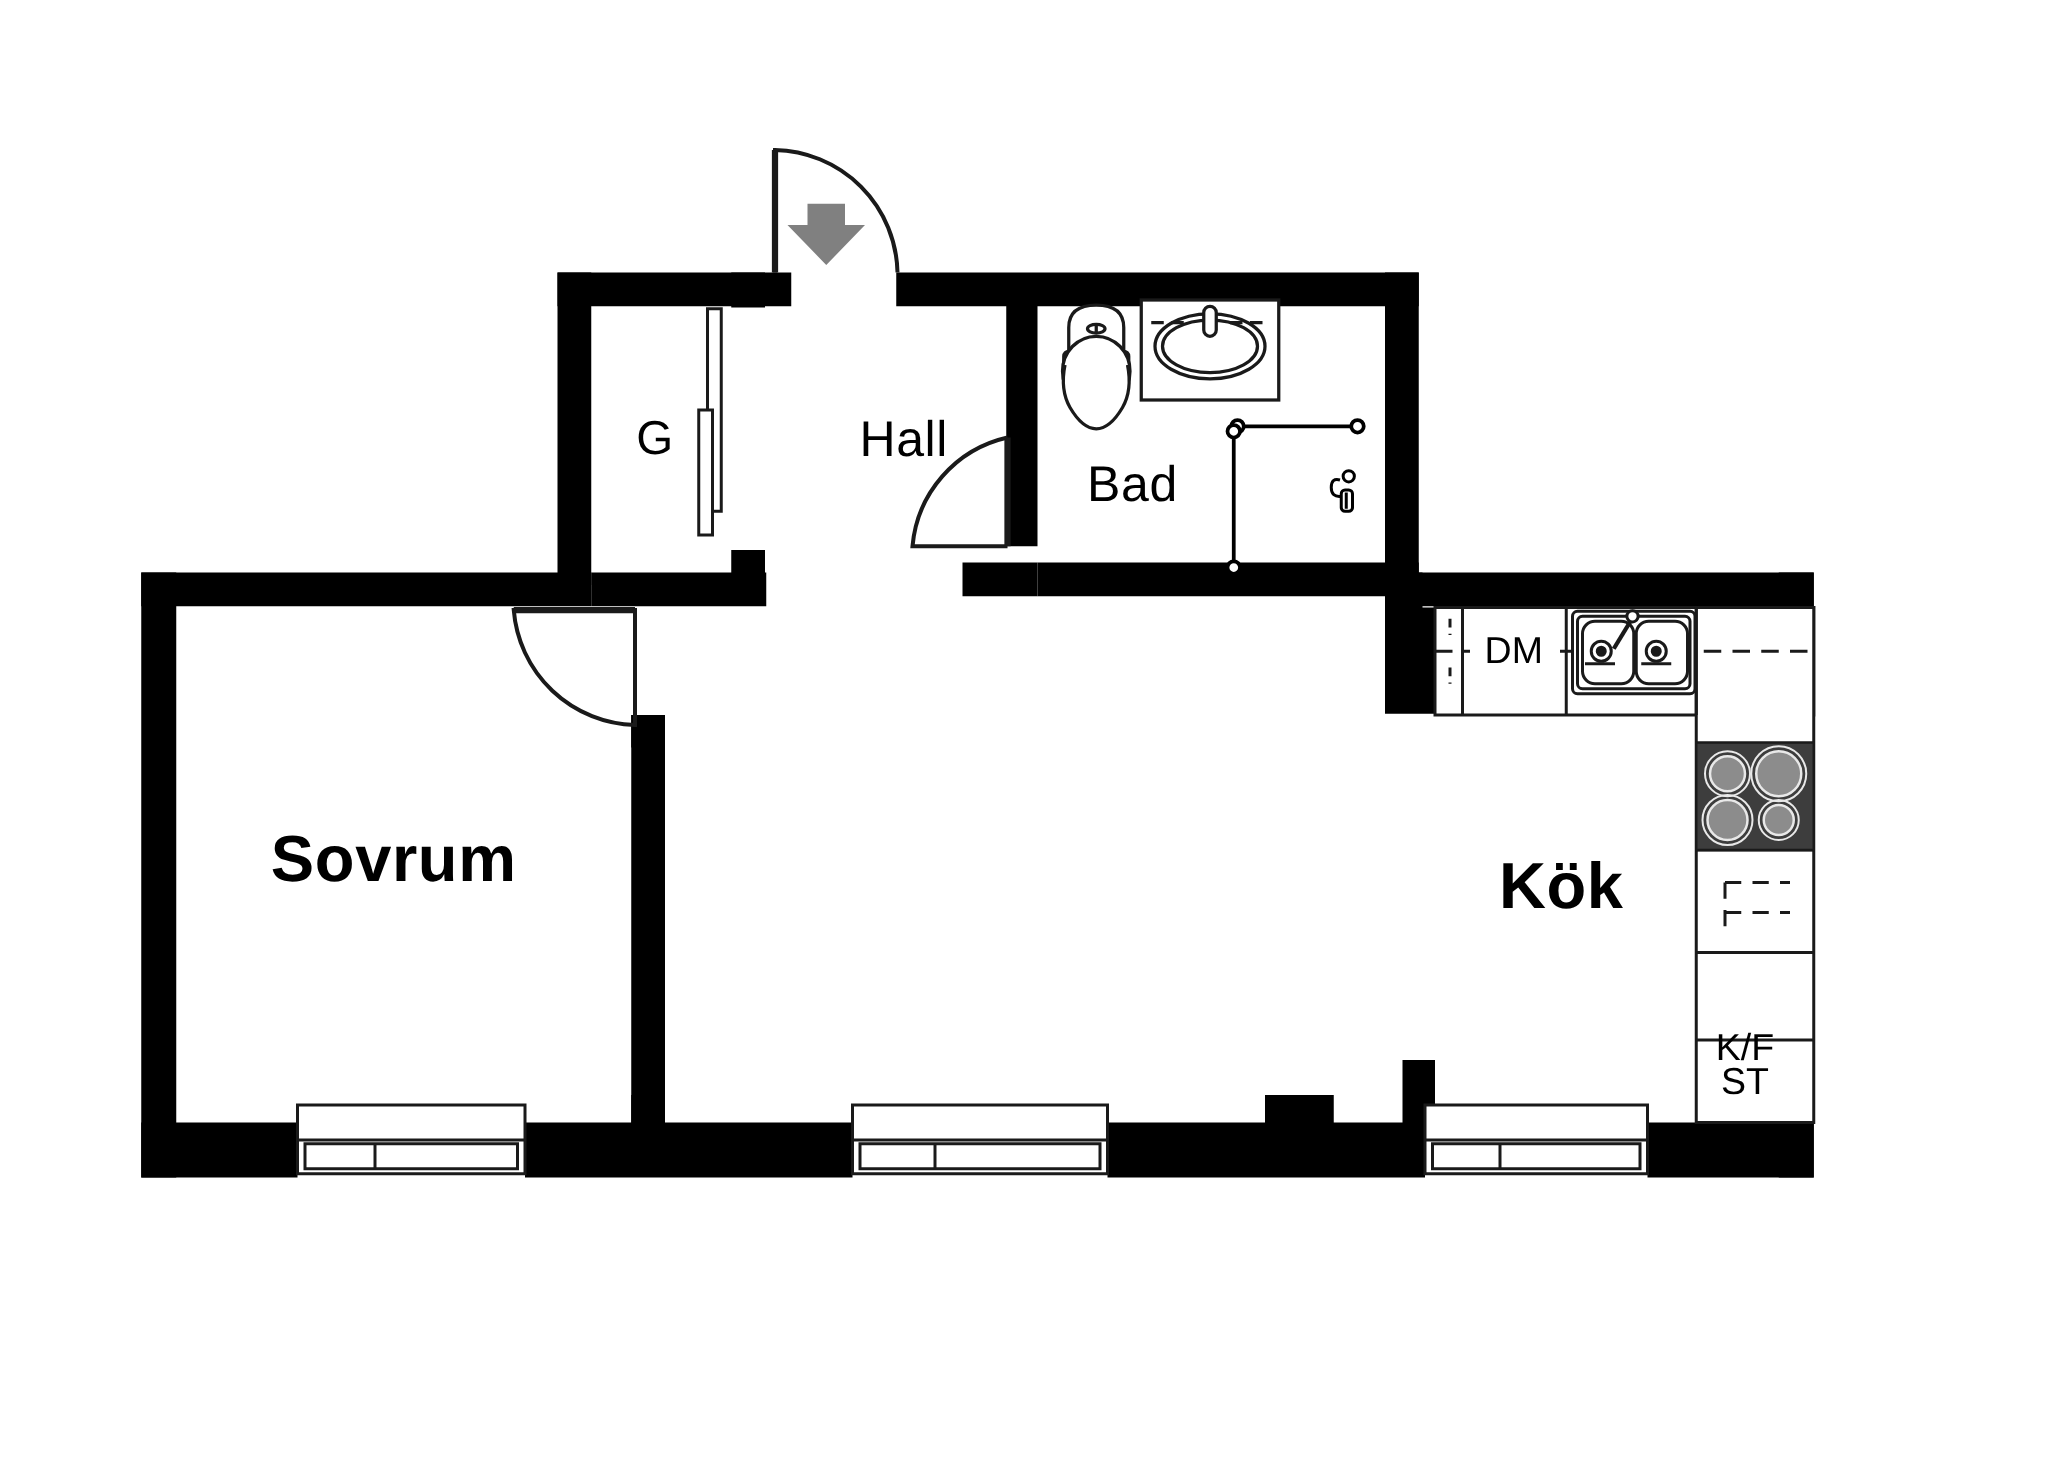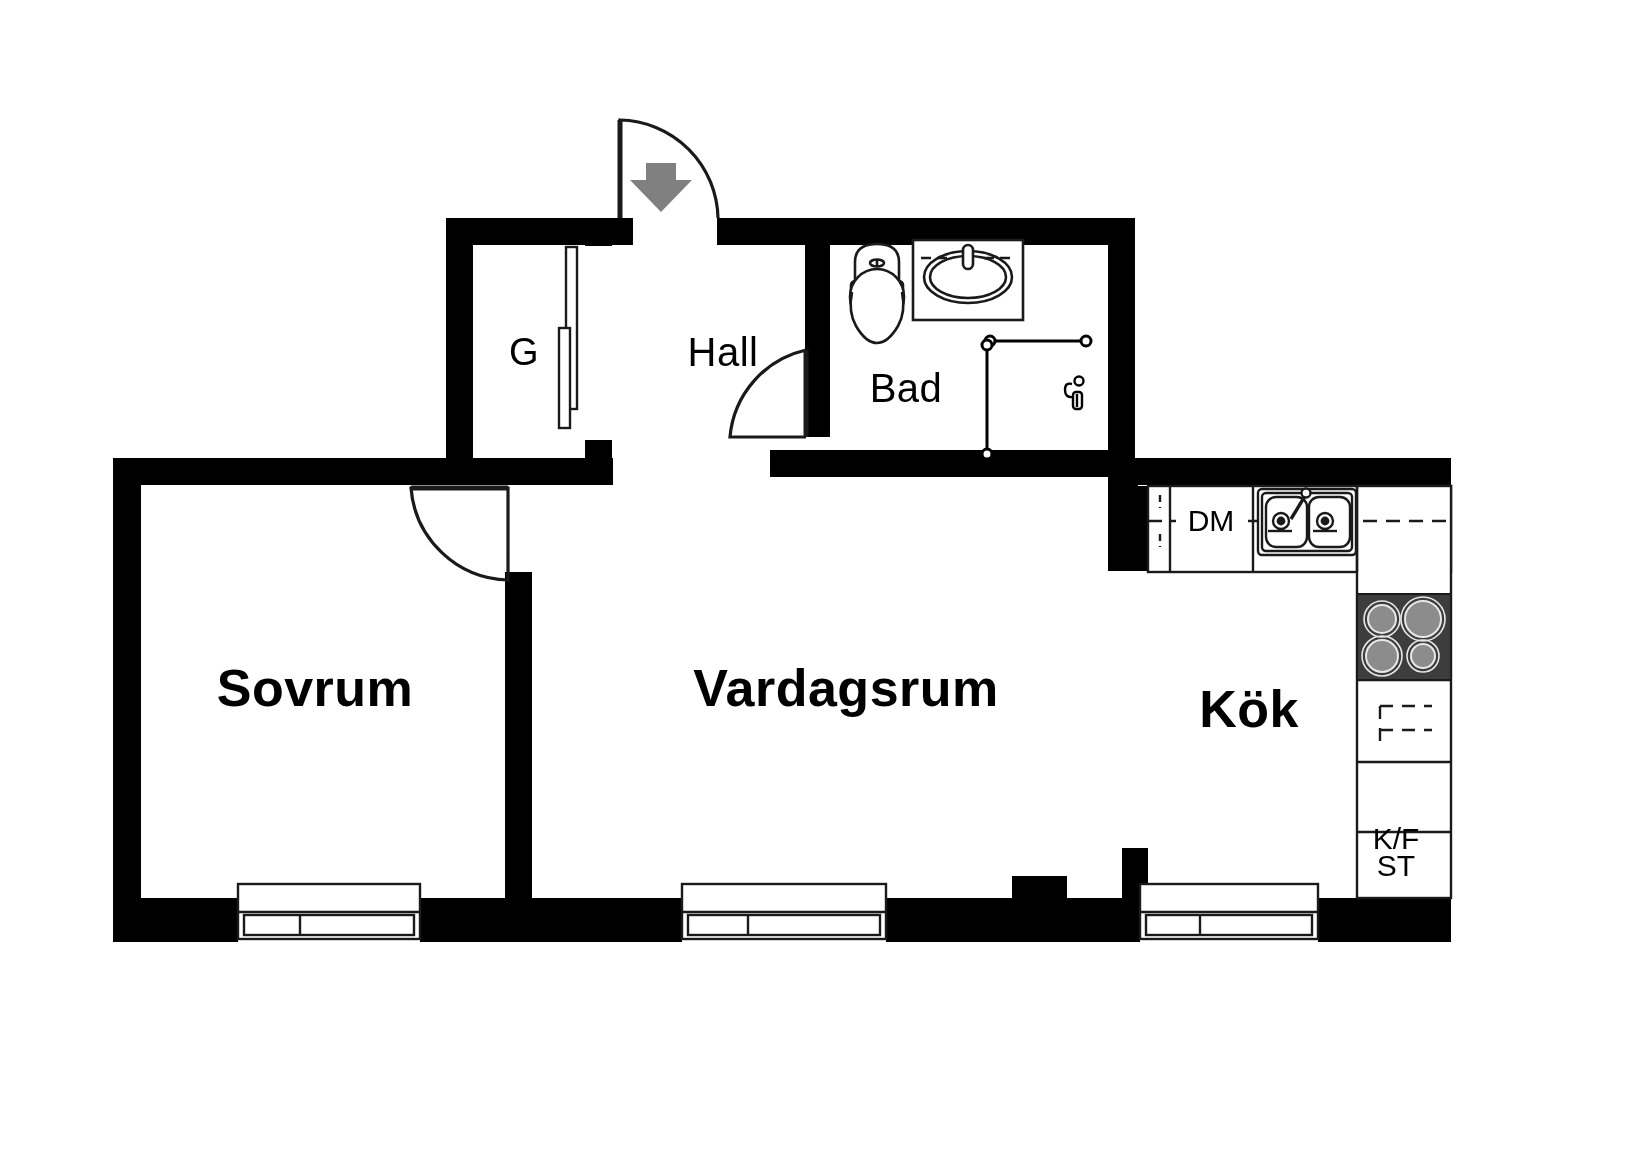--- a/index.html
+++ b/index.html
@@ -199,21 +199,20 @@
       </g>
     </g>
 
     <g fill="none" stroke="#1a1a1a" stroke-width="2.4" stroke-dasharray="13,9">
       <path d="M 1380,706 L 1432,706 M 1380,706 L 1380,748 M 1380,730 L 1432,730"></path>
     </g>
 
   </svg>
 
   <div class="rm-label rm-big" style="left:315px;  top:688px;">Sovrum</div>
-  <div class="rm-label rm-big" style="left:846px;  top:688px;">Vardagsrum</div>
   <div class="rm-label rm-big" style="left:1249px; top:709px;text-align:right;">Kök</div>
   <div class="rm-label rm-mid" style="left:687px;  top:352px;margin-left:36px;">Hall</div>
   <div class="rm-label rm-mid" style="left:906px;  top:388px;">Bad</div>
   <div class="rm-label rm-small" style="left:524px;  top:352px;">G</div>
 
   <div class="ap-label" style="left:1211px; top:521px;">DM</div>
   <div class="ap-label" style="left:1396px; top:796px;margin-top:43px;">K/F</div>
   <div class="ap-label" style="left:1396px; top:866px;">ST</div>
 
 </div>

